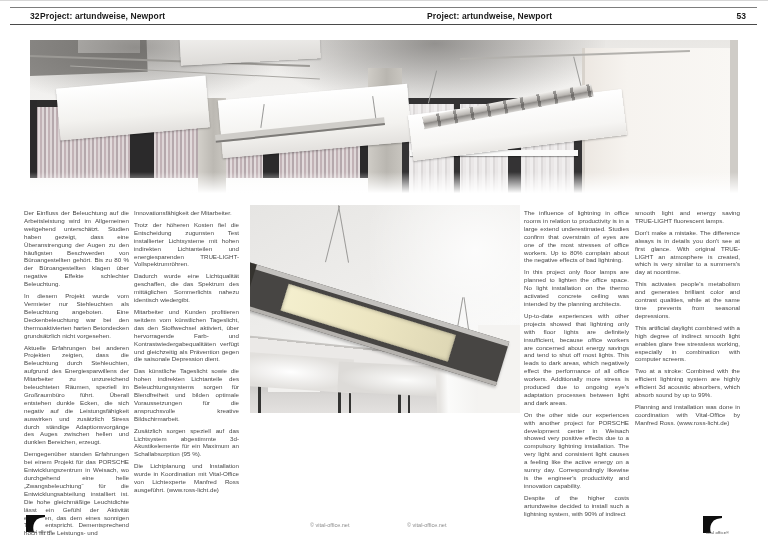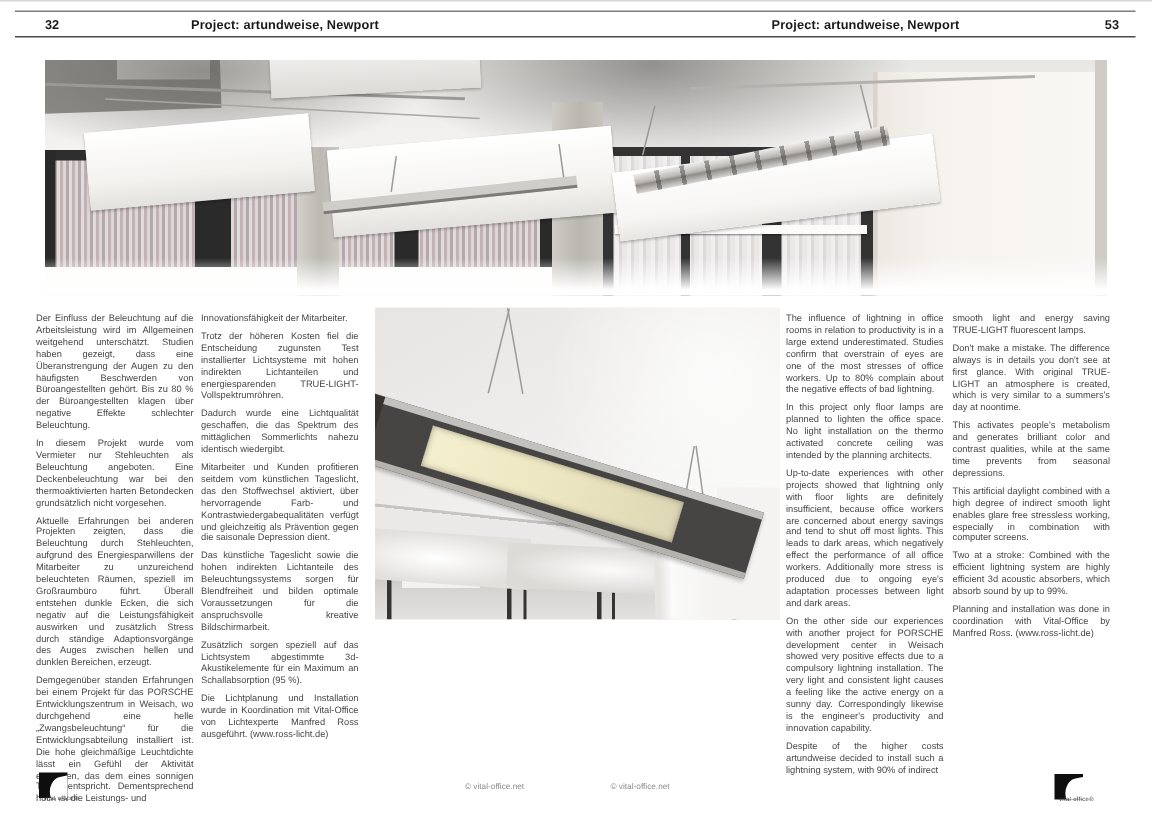--- a/index.html
+++ b/index.html
@@ -6,21 +6,21 @@
   .spread{position:relative;width:768px;height:549px;background:#ffffff;overflow:hidden;
           font-family:"Liberation Sans", sans-serif;}
   
   .rule{position:absolute;left:10px;right:11px;height:1px;background:#7d7d7d;}
   .rule.top{top:7px;}
   .rule.bottom{top:24px;background:#4a4a4a;}
   .edge-line{position:absolute;left:0;right:0;top:0;height:1px;background:#d7d7d7;}
   .pageno{position:absolute;top:11px;font-size:8.5px;font-weight:bold;color:#1a1a1a;}
   .pageno.left{left:30px;}
   .pageno.right{right:22px;}
-  .header-title{position:absolute;top:11px;width:300px;text-align:center;font-size:8.5px;
+  .header-title{position:absolute;top:11px;width:300px;font-size:8.5px;
                 font-weight:bold;color:#1a1a1a;letter-spacing:0.1px;}
   .header-title.left{left:40px;}
   .header-title.right{left:427px;}
   
   .textcol{position:absolute;top:209px;width:105px;font-size:6.2px;line-height:7.9px;
            text-align:justify;color:#474747;}
   .textcol p{margin:0 0 4px 0;}
   .col-g1{left:24px;}
   .col-g2{left:134px;}
   .col-e1{left:524px;}

